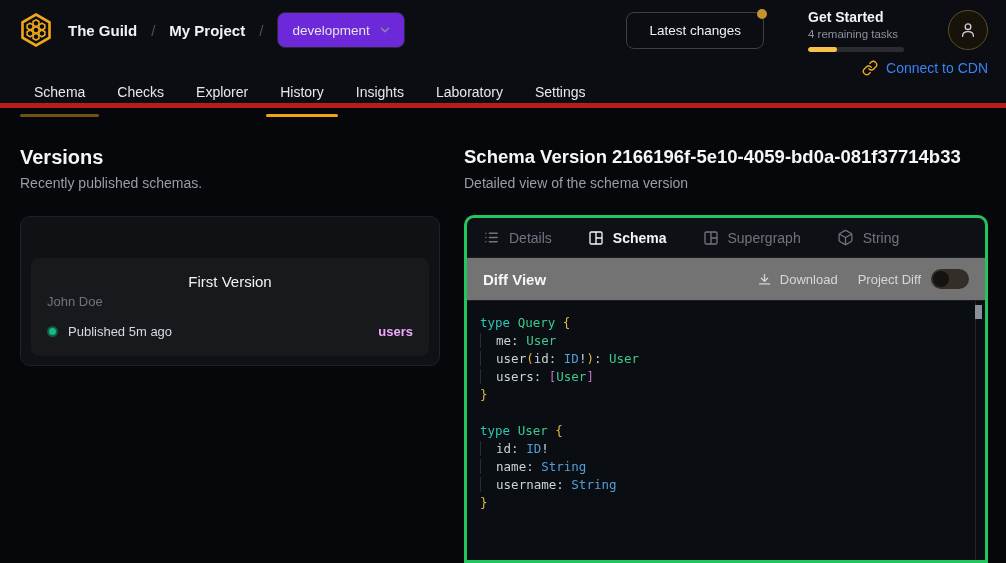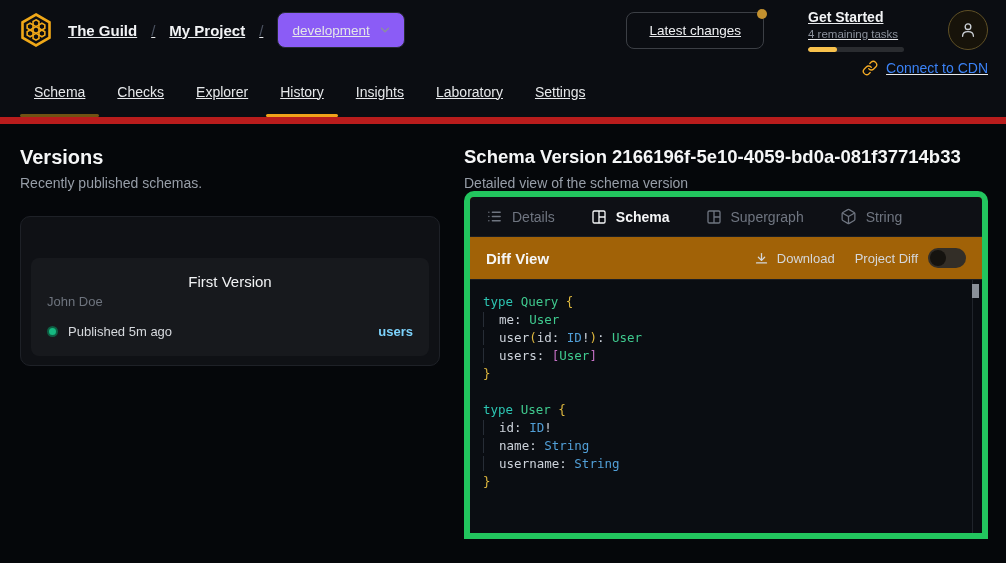--- a/index.html
+++ b/index.html
@@ -1,27 +1,27 @@
 <!DOCTYPE html>
 <html><head>
 <meta charset="utf-8">
 <style>
   * { margin:0; padding:0; box-sizing:border-box; }
   html,body { width:1006px; height:563px; overflow:hidden; background:#05070a; }
   body { font-family:"Liberation Sans", sans-serif; color:#e8eaed; }
   .screen { position:relative; width:1006px; height:563px; background:#05070a; }
 
   
-  .topband { position:absolute; top:0; left:0; right:0; height:124px; background:#0b0d12; border-bottom:7px solid #b91c1c;text-decoration:underline; }
+  .topband { position:absolute; top:0; left:0; right:0; height:108px; background:#0b0d12; border-bottom:5px solid #b91c1c; }
   .topbar { height:60px; display:flex; align-items:center; padding:0 18px; }
   .logo { width:36px; height:36px; flex:0 0 auto; cursor:pointer; }
   .crumbs { display:flex; align-items:center; gap:14px; margin-left:14px; font-size:15px; }
   .crumb { color:#f2f3f5; font-weight:600; cursor:pointer; }
   .crumb-sep { color:#4b5260; font-weight:400; }
-  .target-select { display:flex; align-items:center; gap:8px; background:#8b5cf6; border:1px solid #262a31; border-radius:8px; height:36px; padding:0 12px 0 14px; font-size:13.5px; color:#e3e5e8; cursor:pointer; }
+  .target-select { display:flex; align-items:center; gap:8px; background:#6d28d9; border:1px solid #262a31; border-radius:8px; height:36px; padding:0 12px 0 14px; font-size:13.5px; color:#e3e5e8; cursor:pointer; }
   .chev { width:14px; height:14px; stroke:#8b919c; }
 
   .topbar-right { margin-left:auto; display:flex; align-items:center; gap:44px; }
   .latest-btn { position:relative; height:37px; padding:0 22px; border:1px solid #3c3f45; border-radius:8px; background:transparent; color:#f0f1f3; font-size:13.5px; font-family:inherit; cursor:pointer; }
   .latest-dot { position:absolute; top:-4px; right:-4px; width:10px; height:10px; border-radius:50%; background:#c3912f; }
   .get-started { width:96px; cursor:pointer; }
   .gs-title { font-size:14px; font-weight:700; color:#f2f3f5; line-height:16px; }
   .gs-sub { font-size:11.5px; color:#8b919c; line-height:14px; margin-top:2px; }
   .gs-bar { margin-top:6px; height:5px; border-radius:3px; background:#2a2c30; overflow:hidden; }
   .gs-fill { height:100%; border-radius:3px; background:#f8c14c; }
@@ -45,24 +45,24 @@
   .col-sub { margin-top:7px; font-size:14px; line-height:16px; color:#979ea8; }
 
   
   .outer-card { margin-top:25px; background:#0f1115; border:1px solid #1e2127; border-radius:10px; padding:41px 10px 9px; }
   .version-card { background:#17191d; border-radius:8px; padding:15px 16px 17px; cursor:pointer; }
   .vc-name { font-size:15px; font-weight:400; color:#f2f3f5;text-align:center; }
   .vc-author { margin-top:4px; font-size:13px; color:#6e747e; }
   .vc-row { margin-top:15px; display:flex; align-items:center; }
   .vc-dot { width:11px; height:11px; border-radius:50%; background:#16b981; border:2px solid #0e5e43; margin-right:10px; }
   .vc-status { font-size:13px; color:#d6d9dd; }
-  .vc-service { margin-left:auto; font-size:13px; font-weight:700; color:#7dd3fc; }
-
-  
-  .detail-panel { height:348px; background:#a16207; border:6px solid #22c55e; border-radius:10px 10px 0 0; display:flex; flex-direction:column; overflow:hidden; }
+  .vc-service { margin-left:auto; font-size:13px; font-weight:700; color:#f0abfc; }
+
+  
+  .detail-panel { margin-top:24px; height:348px; background:#737373; border:3px solid #22c55e; border-radius:10px 10px 0 0; display:flex; flex-direction:column; overflow:hidden; }
   .detail-tabs { height:40px; flex:0 0 auto; display:flex; align-items:center; padding:0 16px; gap:36px; border-bottom:1px solid #1b1e24; background:#0e1015; }
   .dtab { display:flex; align-items:center; gap:9px; font-size:14px; color:#6f7580; cursor:pointer; }
   .dtab svg { stroke:#6f7580; }
   .dtab.active { color:#f5f6f7; font-weight:600; }
   .dtab.active svg { stroke:#f5f6f7; }
   .diff-row { height:43px; flex:0 0 auto; display:flex; align-items:center; padding:0 16px; border-bottom:1px solid #1b1e24; }
   .diff-title { font-size:15px; font-weight:700; color:#f5f6f7; }
   .diff-actions { margin-left:auto; display:flex; align-items:center; gap:20px; }
   .download { display:flex; align-items:center; gap:8px; font-size:13px; color:#d4d7db; cursor:pointer; }
   .toggle-wrap { display:flex; align-items:center; gap:10px; font-size:13px; color:#d4d7db; }

